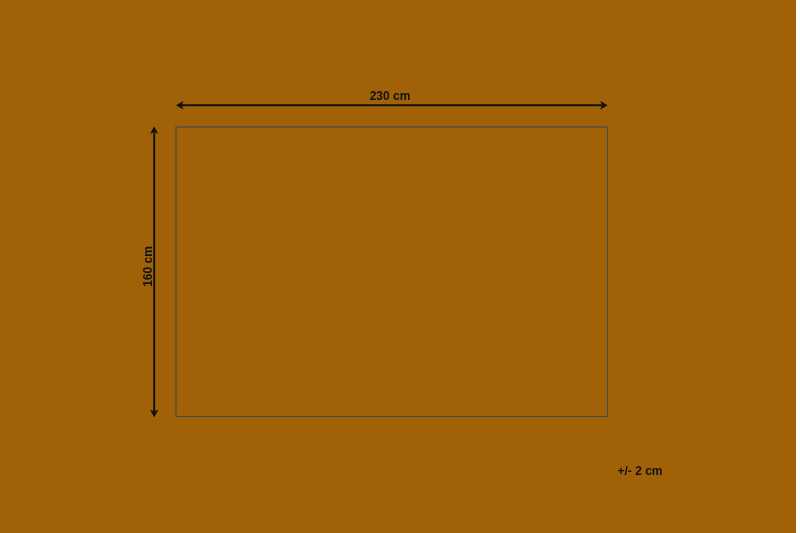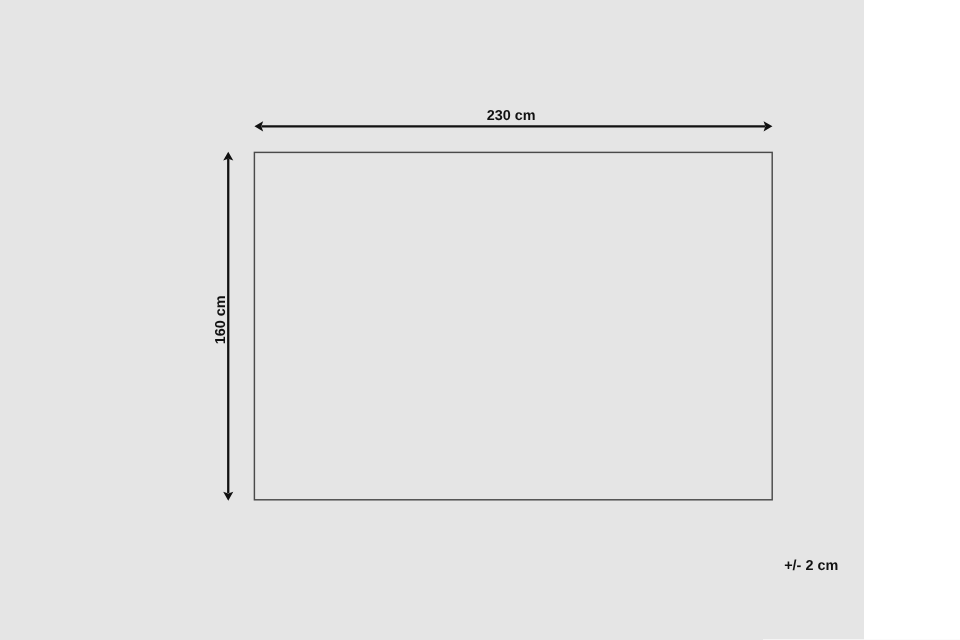--- a/index.html
+++ b/index.html
@@ -1,16 +1,16 @@
 <!DOCTYPE html>
 <html><head>
 <meta charset="utf-8">
 <style>
   html,body{margin:0;padding:0;background:#ffffff;}
-  .wrap{width:684px;height:533px;position:relative;background:#e5e5e5;overflow:hidden;padding-left:36px;}
+  .wrap{width:796px;height:533px;position:relative;background:#a16207;overflow:hidden;}
   text{font-family:"Liberation Sans",sans-serif;font-weight:bold;fill:#111111;}
 </style>
 </head>
 <body>
 
 <div class="wrap">
 <svg width="800" height="533" viewBox="0 0 800 533" xmlns="http://www.w3.org/2000/svg">
 
   <rect x="176" y="127" width="431.5" height="289.5" fill="none" stroke="#4a4a4a" stroke-width="1.2"></rect>
 

